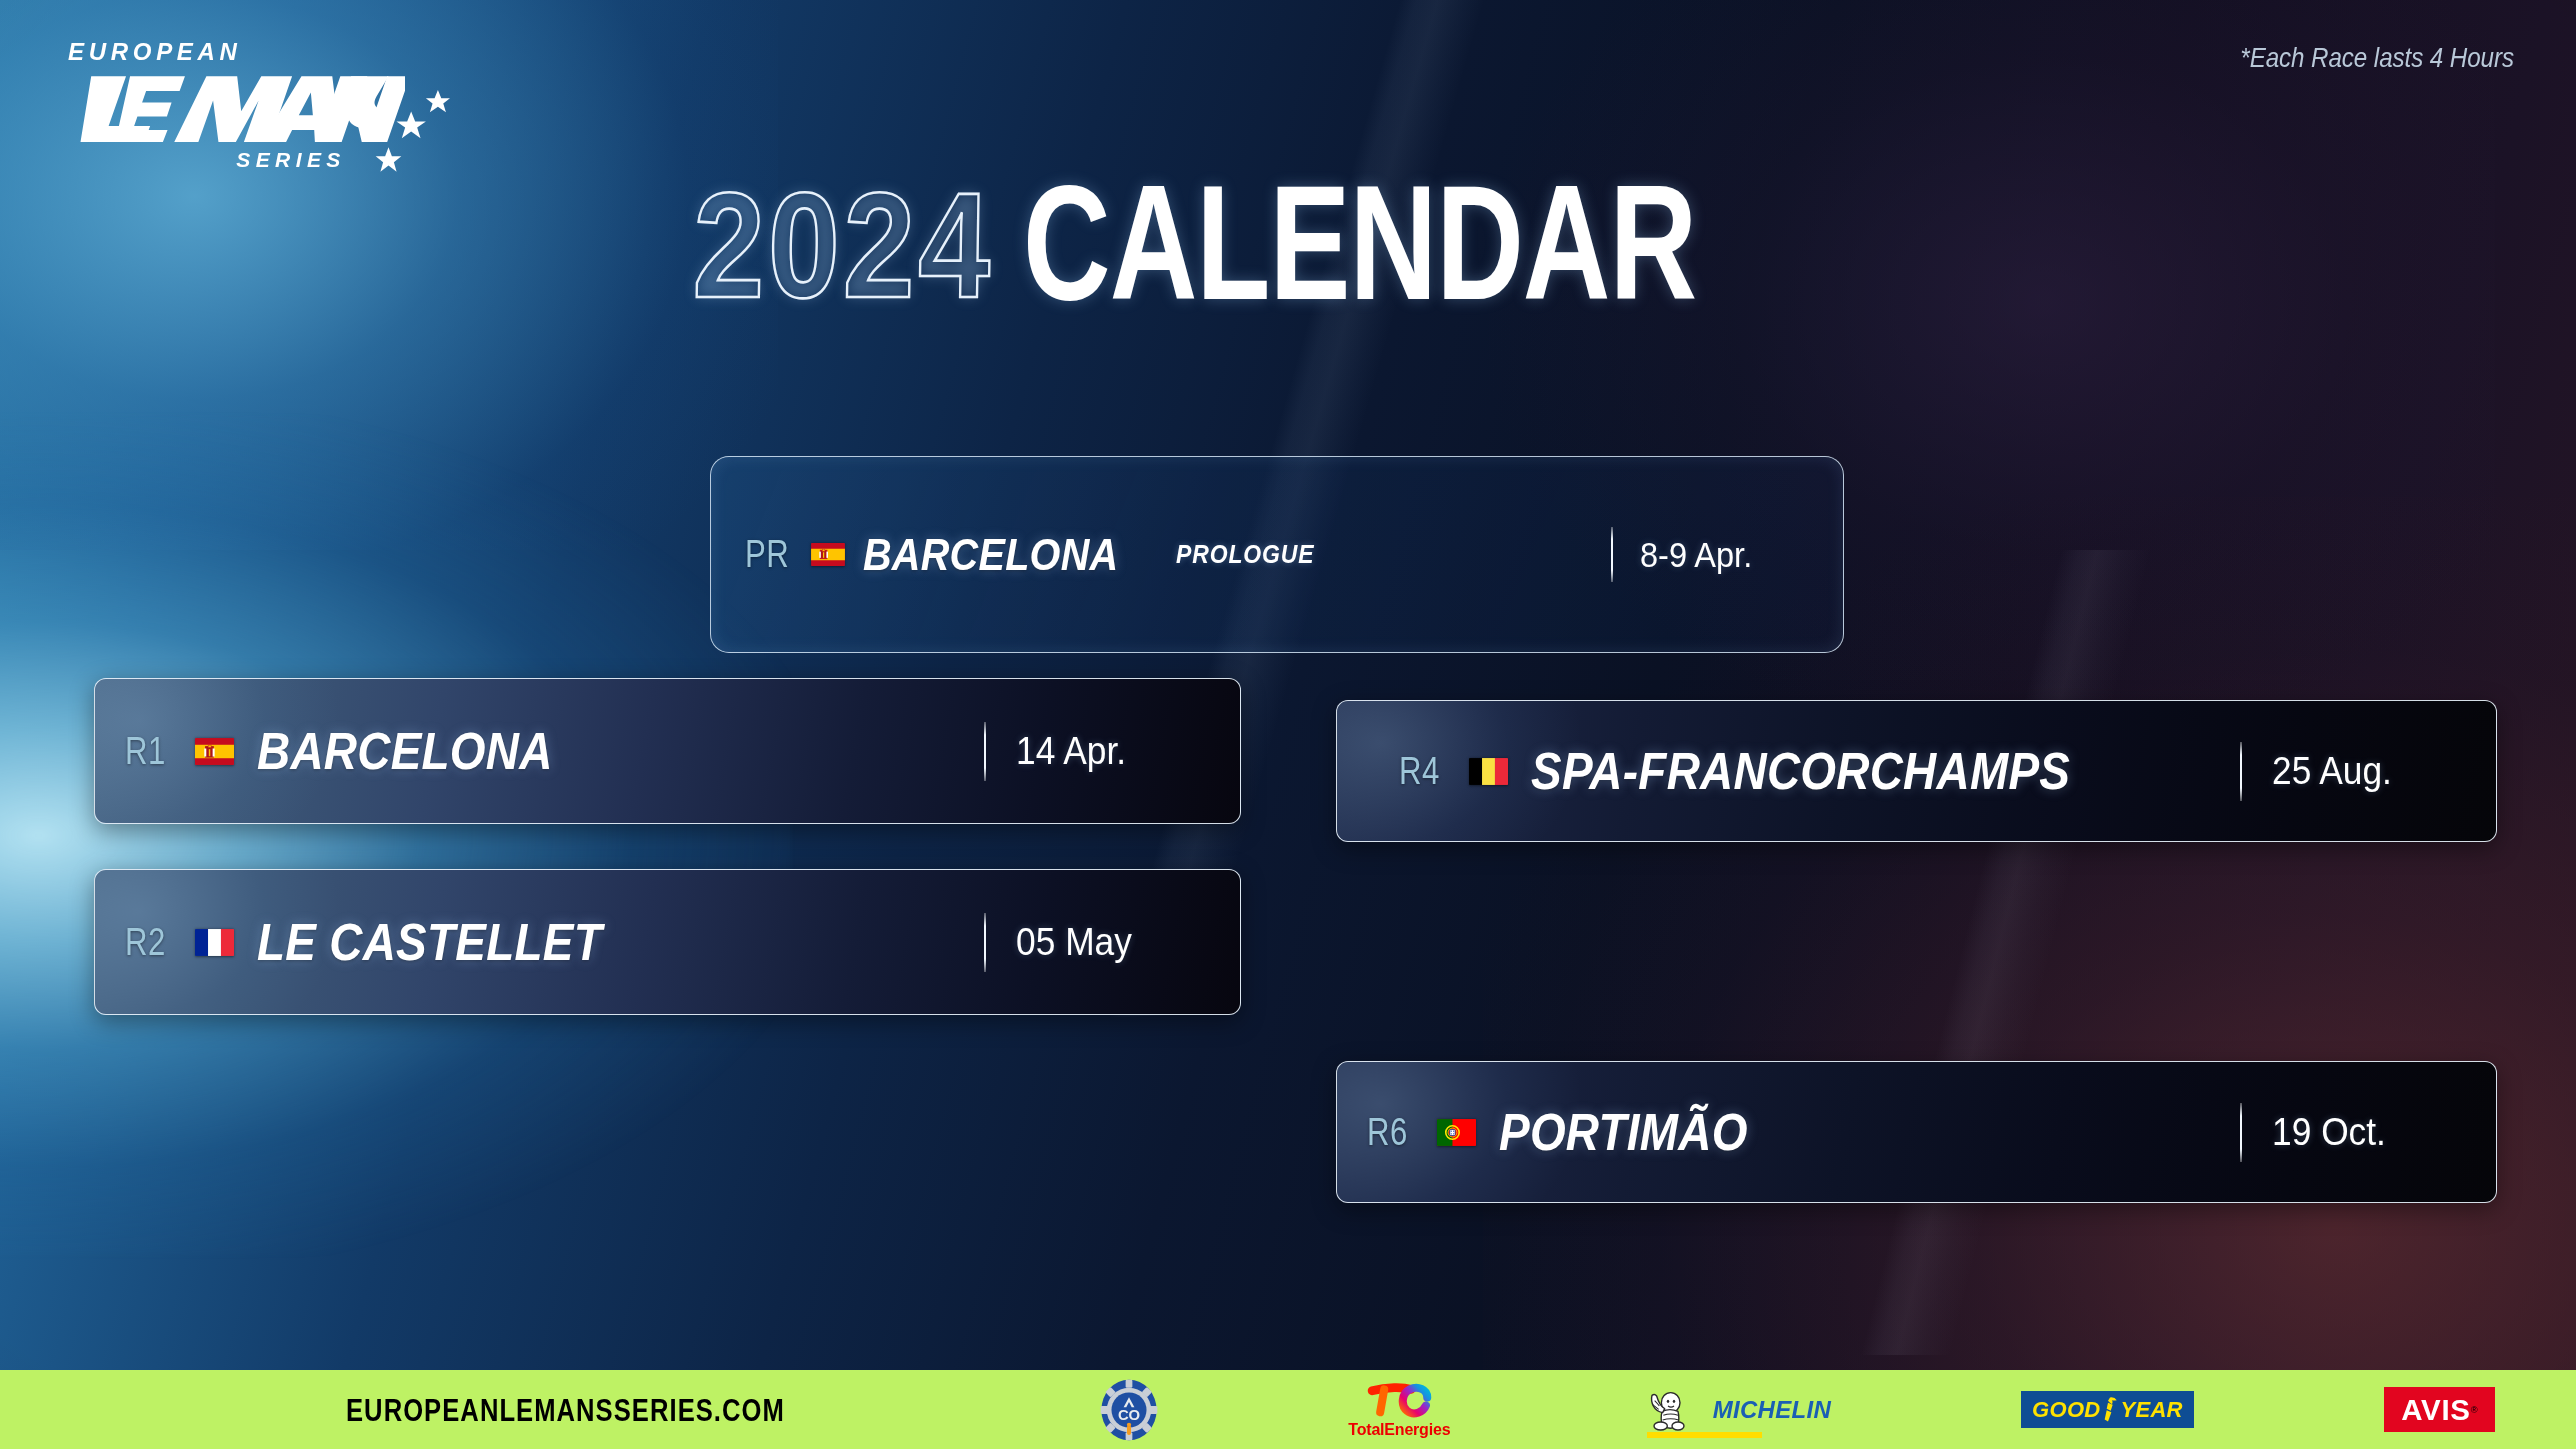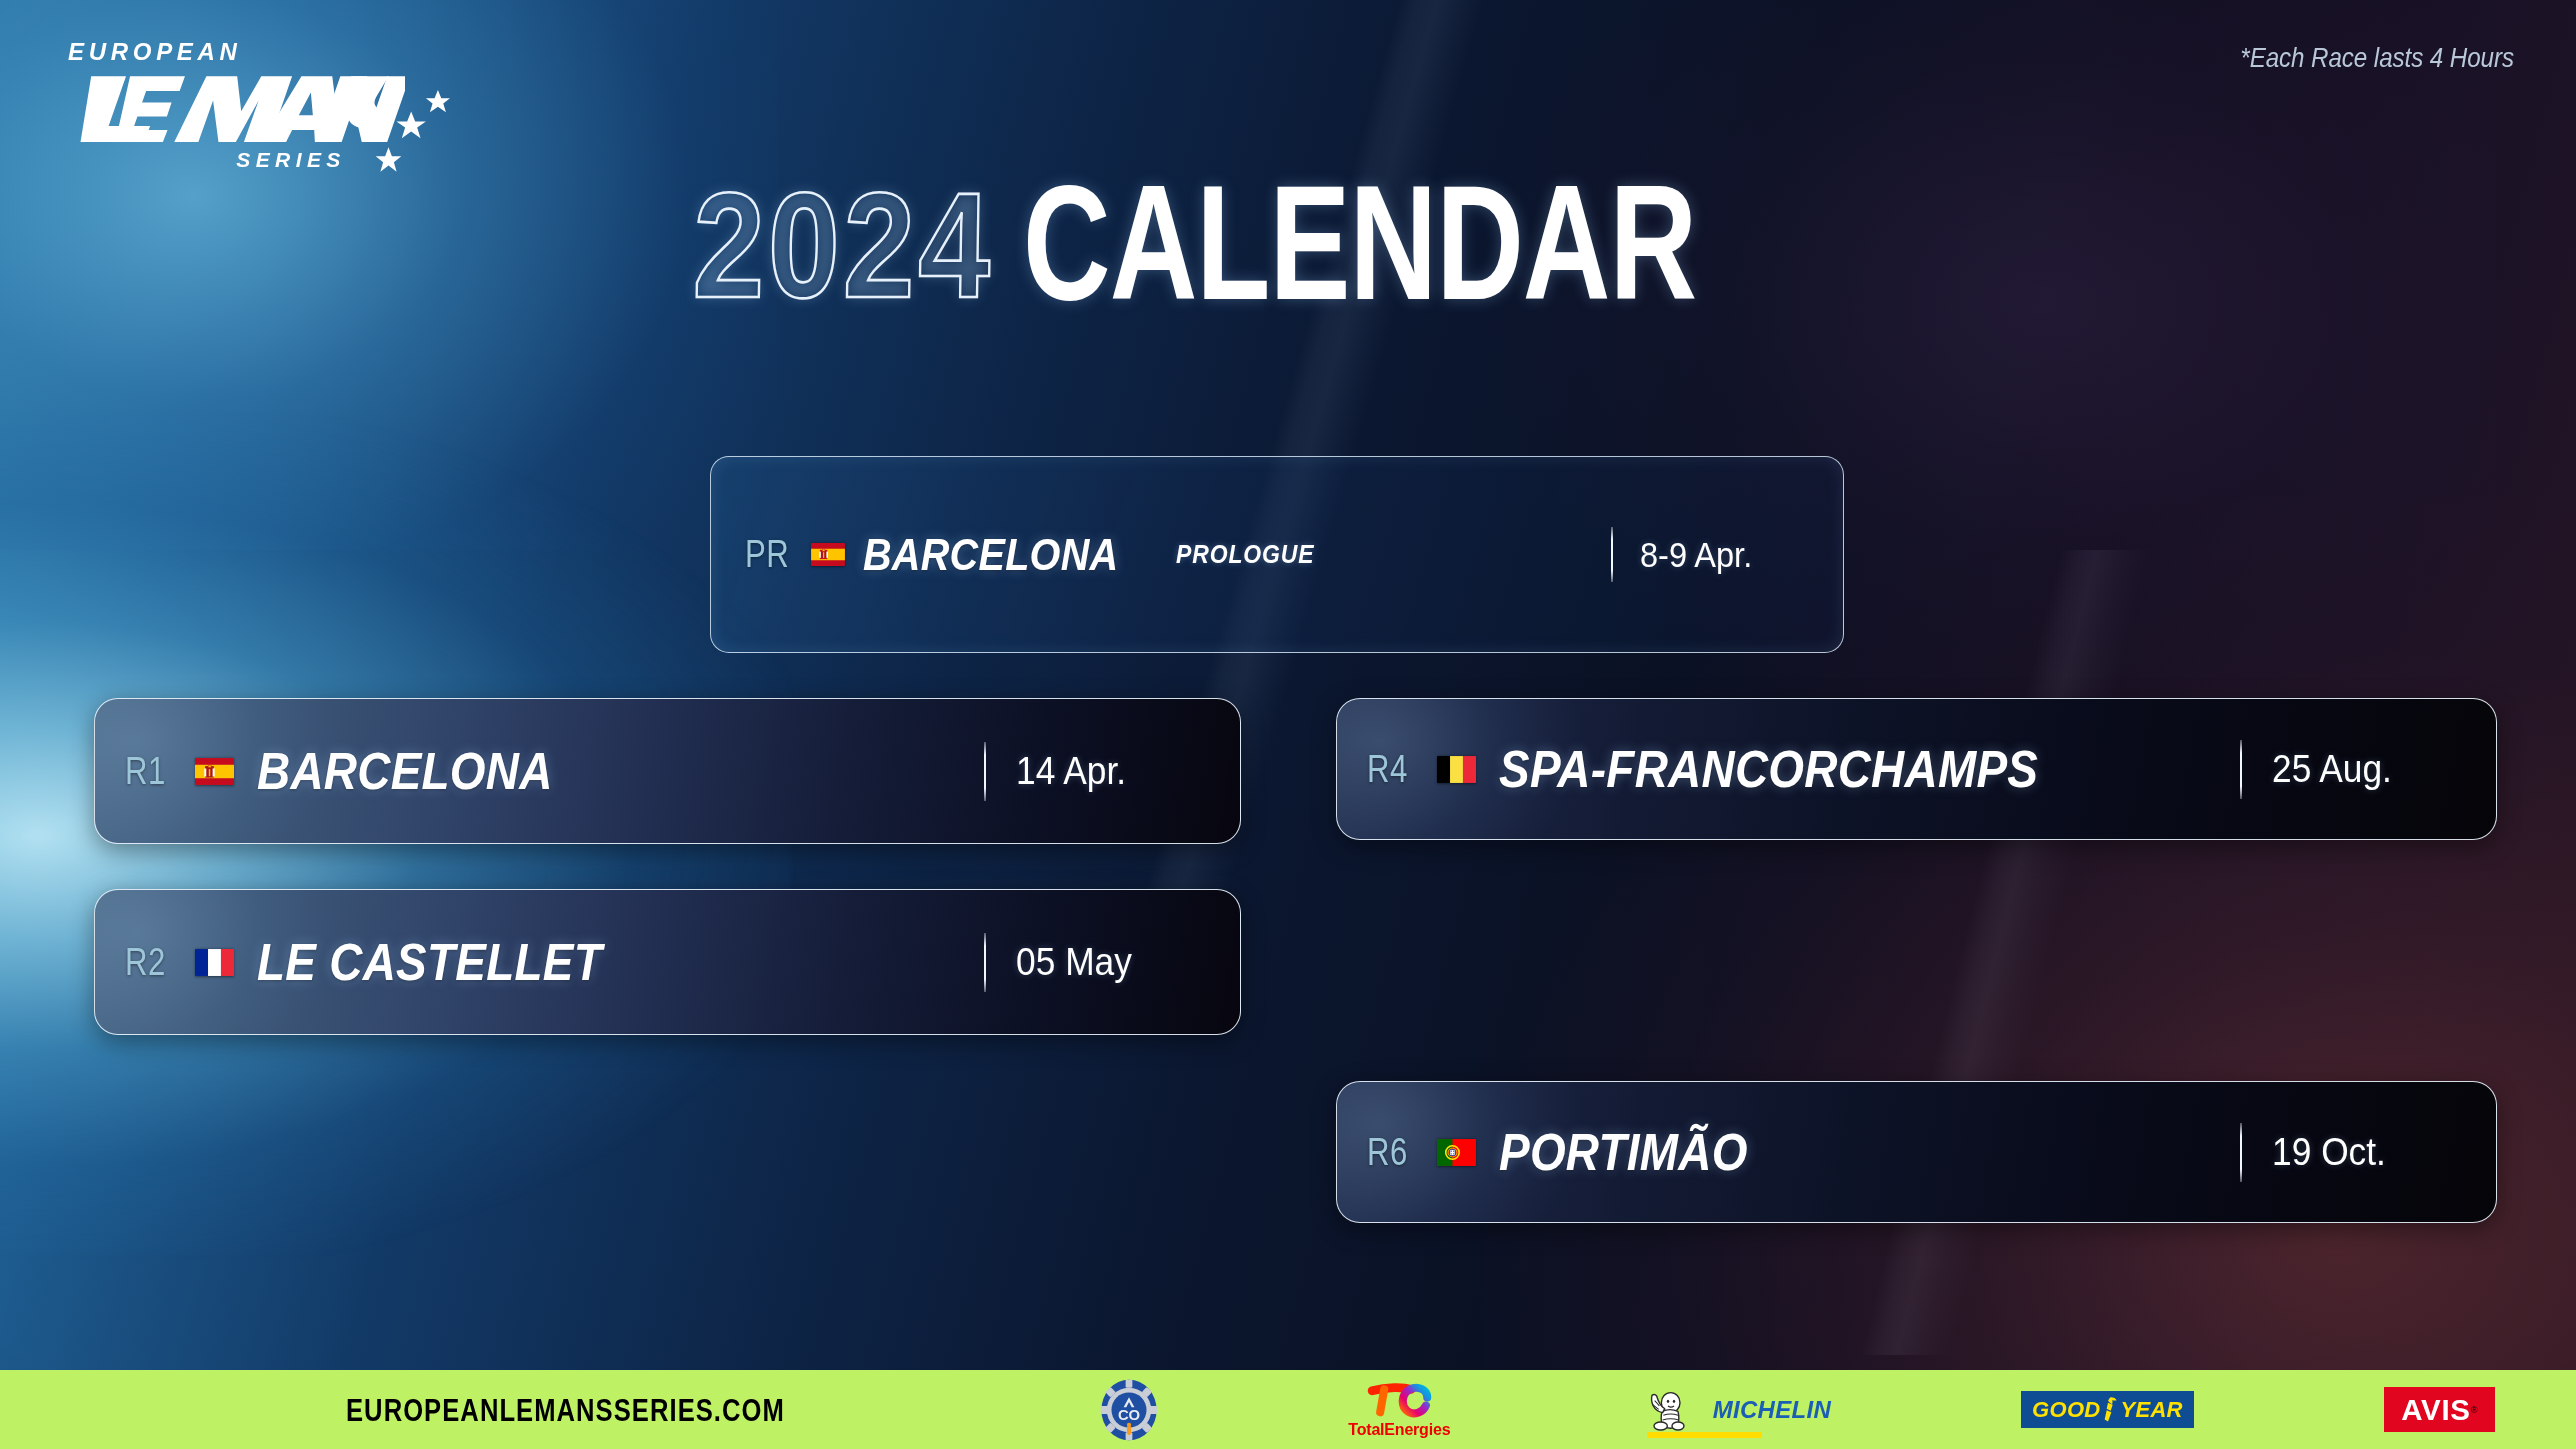--- a/index.html
+++ b/index.html
@@ -135,43 +135,42 @@
       rgba(40,100,158,0.26) 0%,
       rgba(22,60,112,0.22) 42%,
       rgba(14,36,78,0.20) 100%);
     box-shadow:0 0 17.4px rgba(150,200,245,0.12) inset;
     display:flex; align-items:center; padding:0 29.5px;
   }
   .pr-round { width:48px; flex:0 0 48px; text-align:center; }
 
   
   .card {
-    position:absolute; border-radius:24px;
+    position:absolute; border-radius:12px;
     display:flex; align-items:center;
     border:1.3px solid rgba(236,246,255,0.90);
     box-shadow:0 6.7px 23px rgba(0,0,0,0.38);
     overflow:hidden;
-    margin-top:20px;
   }
   .card.left {
     width:1147px; left:94px;
     background:linear-gradient(100deg,
       #4d6a88 0%, #3d5878 14%, #31456a 30%,
       #222f52 48%, #141c37 66%, #0c1024 82%, #07060f 100%);
   }
   .card.right {
     width:1161px; left:1336px;
     background:linear-gradient(100deg,
       #24304f 0%, #1a2442 12%, #131b34 26%,
       #0d1327 44%, #090c1c 62%, #060711 82%, #050509 100%);
   }
   .card.left.c1  { top:678px; height:146px; }
   .card.left.c2  { top:869px; height:146px; }
   .card.left.c3  { top:1061px; height:146px; }
-  .card.right.c4 { top:678px; height:142px; }
+  .card.right.c4 { top:700px; height:142px;padding-left:32px; }
   .card.right.c5 { top:869px; height:142px; }
   .card.right.c6 { top:1061px; height:142px; }
 
   .card .corner-glow {
     position:absolute; left:-40px; top:-40px; width:282px; height:241px;
     background:radial-gradient(ellipse at 30% 34%, rgba(150,195,235,0.22) 0%, rgba(90,140,195,0.08) 45%, rgba(0,0,0,0) 72%);
     pointer-events:none;
   }
   .card-inner {
     position:relative; z-index:2; width:100%; height:100%;

